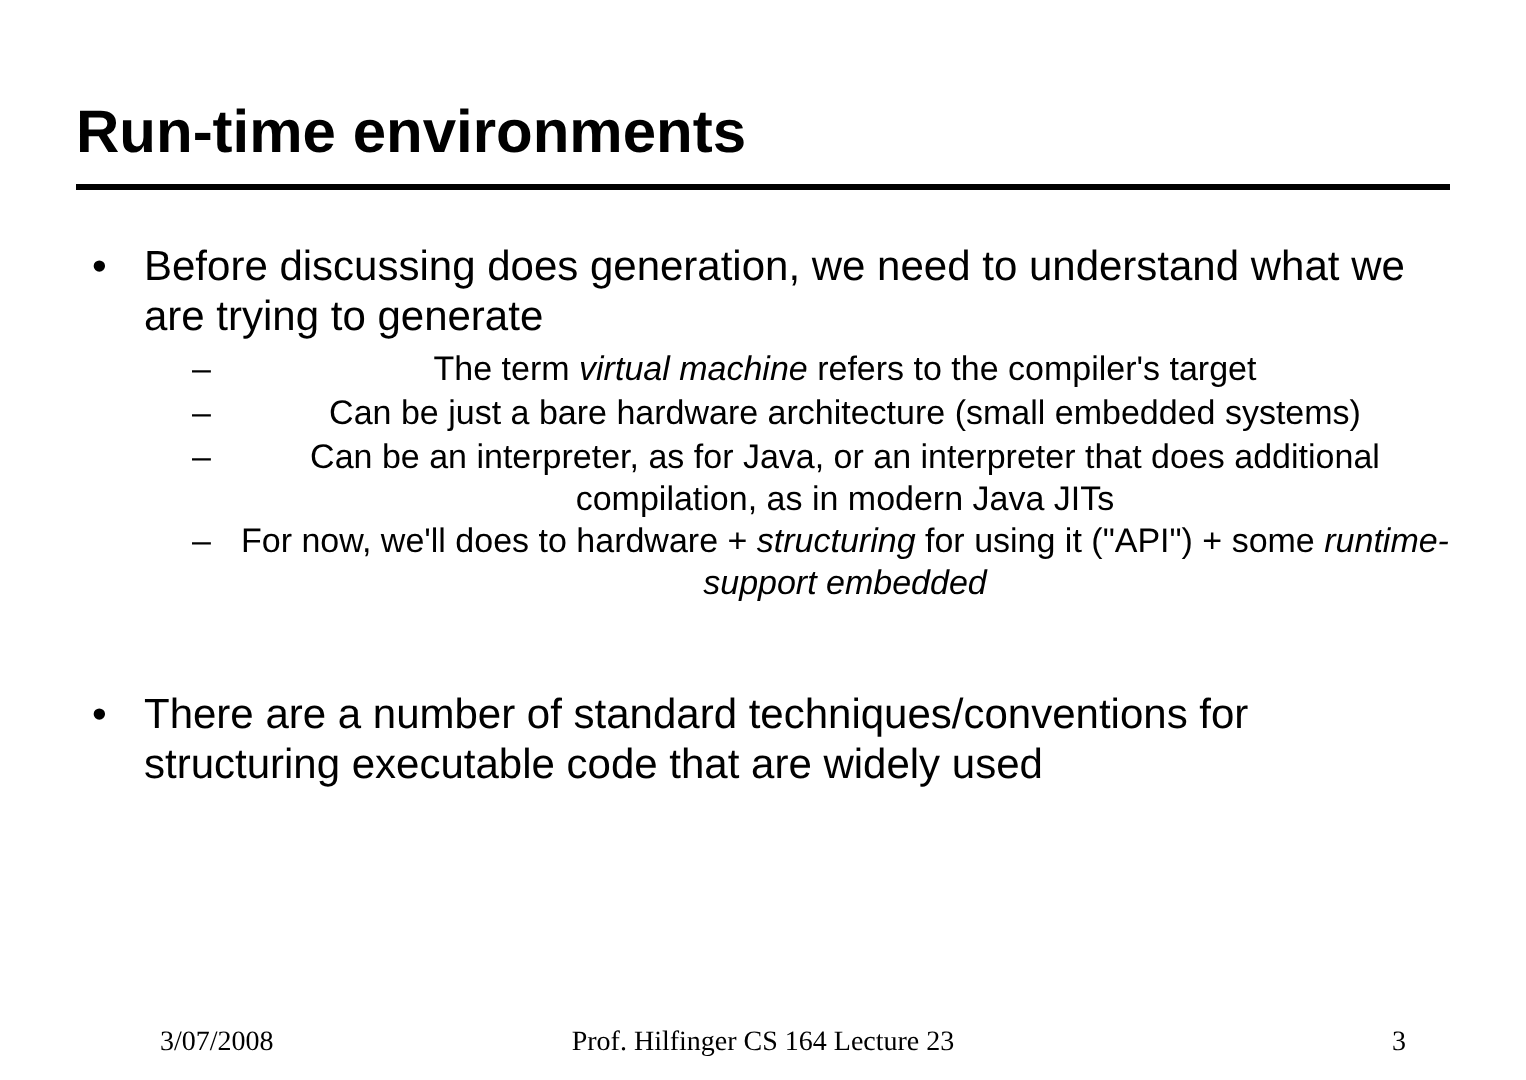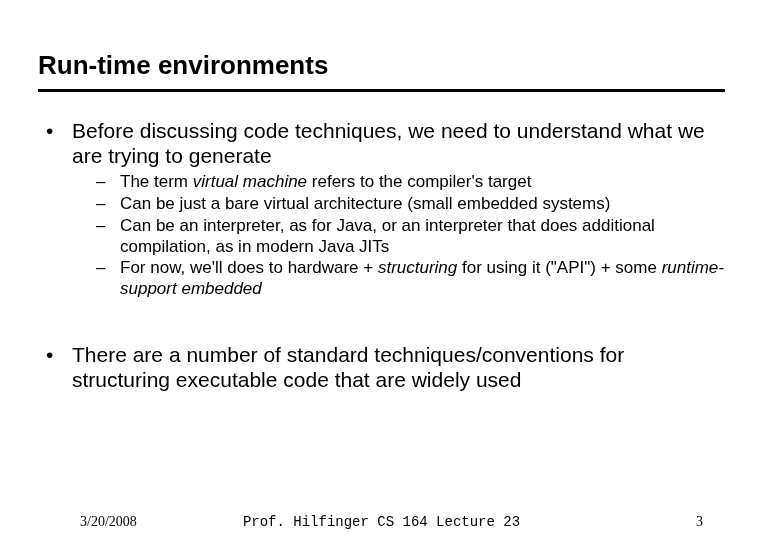--- a/index.html
+++ b/index.html
@@ -9,21 +9,21 @@
     background: #fff;
     font-family: "Comic Sans MS", "Comic Sans", cursive, sans-serif;
     color: #000;
     position: relative;
     overflow: hidden;
   }
   .slide {
     padding: 50px 38px 0 38px;
   }
   .title {
-    font-size: 26px;
+    font-size: 30px;
     font-weight: bold;
     margin-bottom: 8px;
   }
   .rule {
     border: 0;
     border-top: 3px solid #000;
     margin-bottom: 26px;
     width: 100%;
   }
   .bullets {
@@ -53,58 +53,58 @@
     display: flex;
     font-size: 17px;
     line-height: 1.22;
     margin-bottom: 1px;
   }
   .lvl2 .dash {
     width: 24px;
     flex: 0 0 24px;
     text-align: left;
   }
-  .lvl2 .text { flex: 1; }
+  .lvl2 .text { flex: 1; text-align: center; }
   .italic { font-style: italic; }
   .footer {
     position: absolute;
     bottom: 26px;
     left: 0;
     width: 763px;
     font-family: "Times New Roman", Times, serif;
     font-size: 14px;
     color: #000;
   }
   .footer .fdate { position: absolute; left: 80px; }
-  .footer .fcenter { position: absolute; left: 0; width: 763px; text-align: center; font-family: Liberation Mono, monospace; }
+  .footer .fcenter { position: absolute; left: 0; width: 763px; text-align: center; }
   .footer .fpage { position: absolute; right: 60px; }
   .gap { height: 22px; }
 </style>
 </head>
 <body>
 
 <div class="slide">
   <div class="title">Run-time environments</div>
   <hr class="rule">
 
   <ul class="bullets">
     <li class="lvl1">
       <span class="dot">•</span>
-      <span class="text">Before discussing code techniques, we need to understand what we are trying to generate</span>
+      <span class="text">Before discussing does generation, we need to understand what we are trying to generate</span>
     </li>
     <ul class="sub">
       <li class="lvl2">
         <span class="dash">–</span>
         <span class="text">
           <span>The term </span><span class="italic">virtual machine</span><span> refers to the compiler's target</span>
         </span>
       </li>
       <li class="lvl2">
         <span class="dash">–</span>
-        <span class="text">Can be just a bare virtual architecture (small embedded systems)</span>
+        <span class="text">Can be just a bare hardware architecture (small embedded systems)</span>
       </li>
       <li class="lvl2">
         <span class="dash">–</span>
         <span class="text">Can be an interpreter, as for Java, or an interpreter that does additional compilation, as in modern Java JITs</span>
       </li>
       <li class="lvl2">
         <span class="dash">–</span>
         <span class="text">
           <span>For now, we'll does to hardware + </span><span class="italic">structuring</span><span> for using it ("API") + some </span><span class="italic">runtime-support embedded</span><span></span>
         </span>
@@ -114,16 +114,16 @@
     <div class="gap"></div>
 
     <li class="lvl1">
       <span class="dot">•</span>
       <span class="text">There are a number of standard techniques/conventions for structuring executable code that are widely used</span>
     </li>
   </ul>
 </div>
 
 <div class="footer">
-  <span class="fdate">3/20/2008</span>
+  <span class="fdate">3/07/2008</span>
   <span class="fcenter">Prof. Hilfinger  CS 164  Lecture 23</span>
   <span class="fpage">3</span>
 </div>
 
 </body></html>

